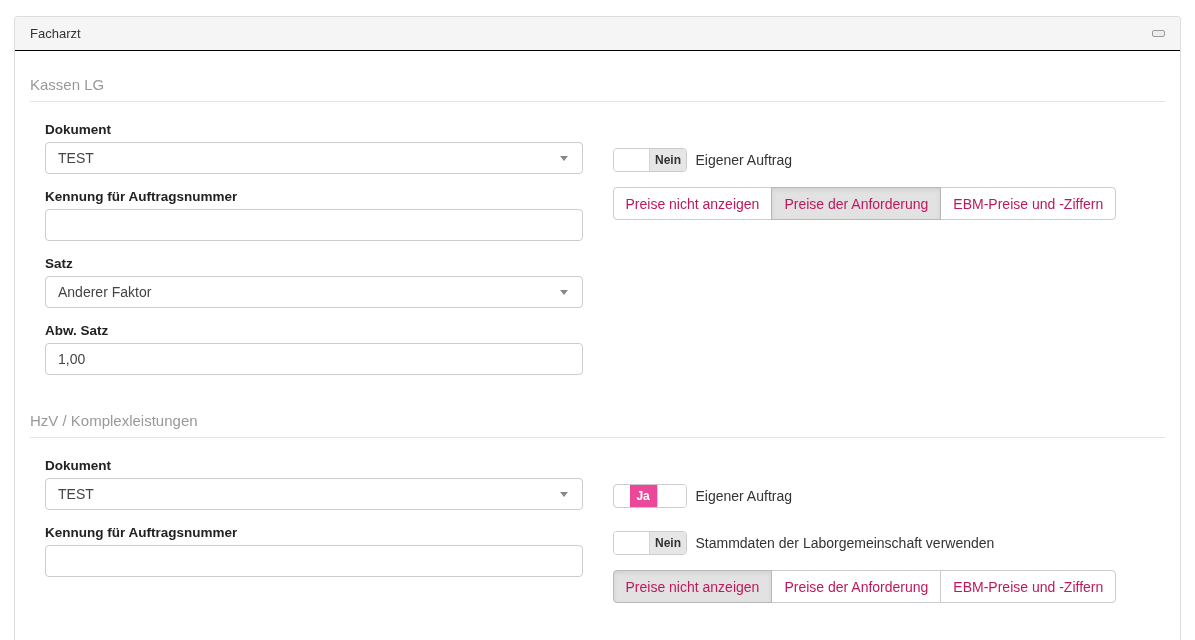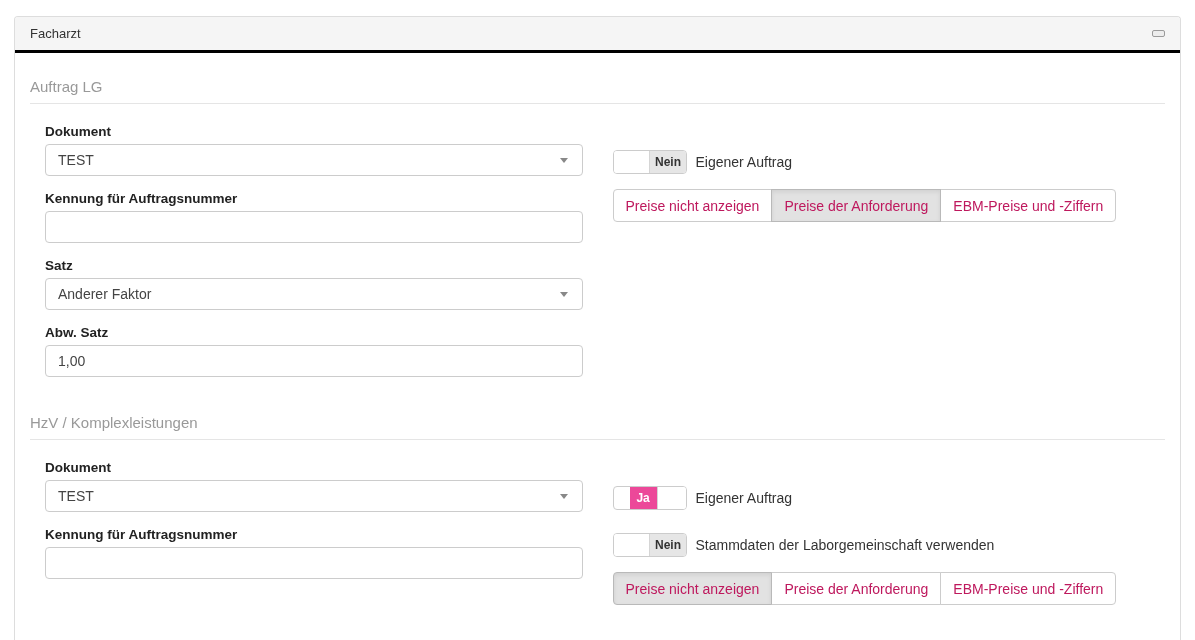--- a/index.html
+++ b/index.html
@@ -14,21 +14,21 @@
     margin: 16px 14px 0 14px;
     border: 1px solid #ddd;
     border-bottom: none;
     border-radius: 4px 4px 0 0;
     min-height: 700px;
     background: #fff;
   }
   .panel-heading {
     display: flex; justify-content: space-between; align-items: center;
     background: #f5f5f5;
-    border-bottom: 3px solid #000000;
+    border-bottom: 1px solid #000000;
     border-radius: 3px 3px 0 0;
     padding: 9px 15px;
   }
   .panel-title { font-size: 13px; color: #333; }
   .collapse-icon {
     display: inline-block; width: 13px; height: 7px;
     border: 1px solid #9b9b9b; border-radius: 2px;
     background: #ededed; cursor: pointer;
   }
   .panel-body { padding: 15px; }
@@ -109,21 +109,21 @@
 
 <div class="panel">
   <div class="panel-heading">
     <span class="panel-title">Facharzt</span>
     <span class="collapse-icon"></span>
   </div>
 
   <div class="panel-body">
 
     <div class="section">
-      <div class="legend">Auftrag LG</div>
+      <div class="legend">Kassen LG</div>
       <div class="row">
 
         <div class="col">
           <div class="form-group">
             <label>Dokument</label>
             <div class="select">
               <span>TEST</span>
               <span class="caret-icon"></span>
             </div>
           </div>

